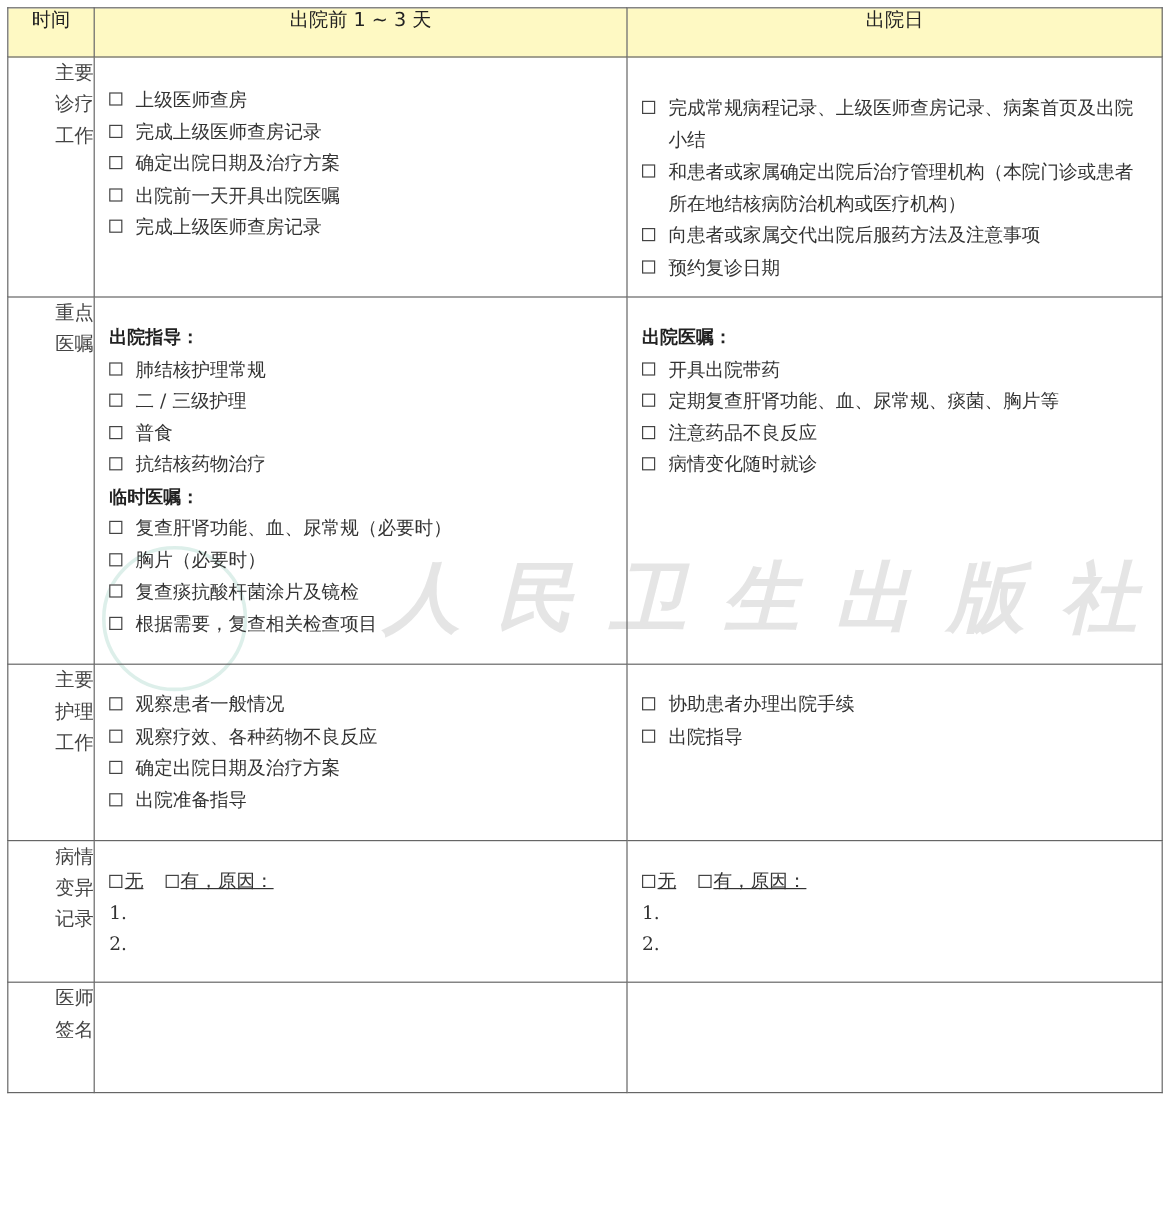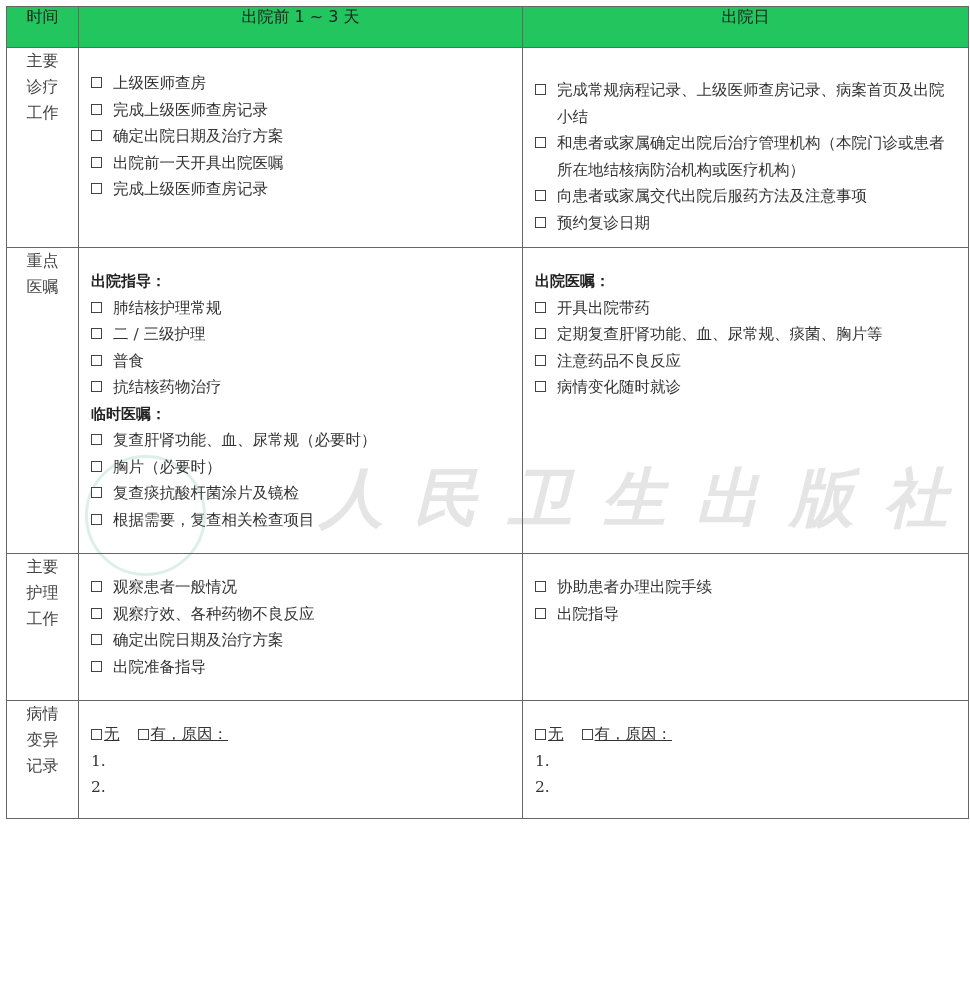--- a/index.html
+++ b/index.html
@@ -2,24 +2,24 @@
 <html><head>
 <meta charset="utf-8">
 <style>
   html, body { margin:0; padding:0; background:#ffffff; }
   body { width:970px; height:1008px; position:relative; overflow:hidden;
          font-family:"DejaVu Serif", "Liberation Serif", serif; color:#333; }
   table.pathway { position:absolute; left:6px; top:6px; width:962px;
          border-collapse:collapse; table-layout:fixed; }
   table.pathway td, table.pathway th { border:1.5px solid #666; padding:0; vertical-align:top; }
   col.c1 { width:72px; } col.c2 { width:444px; } col.c3 { width:446px; }
-  thead th { background:#22c55e; height:40px; vertical-align:middle; text-align:center;
+  thead th { background:#fef9c3; height:40px; vertical-align:middle; text-align:center;
              font-family:"DejaVu Sans", "Liberation Sans", sans-serif; font-weight:normal;
              font-size:16px; color:#222; }
-  td.rowlabel { vertical-align:middle; text-align:center; font-size:16px; color:#444;
+  td.rowlabel { vertical-align:middle; text-align:right; font-size:16px; color:#444;
                 line-height:26px; }
   td.rowlabel span { display:block; }
   .cell { padding:20px 12px 0 12px; font-size:15.5px; line-height:26.5px; color:#333; }
   .item { position:relative; padding-left:22px; }
   .box { position:absolute; left:0; top:7px; width:11px; height:11px; border:1px solid #444;
          background:#fff; box-sizing:border-box; }
   .subhead { font-family:"DejaVu Sans", "Liberation Sans", sans-serif; font-weight:bold;
              font-size:15px; color:#222; }
   .var-line { white-space:nowrap;text-decoration:underline; }
   .inline-box { display:inline-block; width:11px; height:11px; border:1px solid #444;
@@ -149,14 +149,22 @@
         <div class="var-line">
           <span class="inline-box"></span><span>无</span><span class="gap"></span><span class="inline-box"></span><span>有，原因：</span>
         </div>
         <div>1.</div>
         <div>2.</div>
       </div>
         </td>
     </tr>
 
 
+    <tr style="height:92px">
+      <td class="rowlabel">
+        <span>医师</span>
+        <span>签名</span>
+      </td>
+      <td></td>
+      <td></td>
+    </tr>
   </tbody>
 </table>
 
 </body></html>

